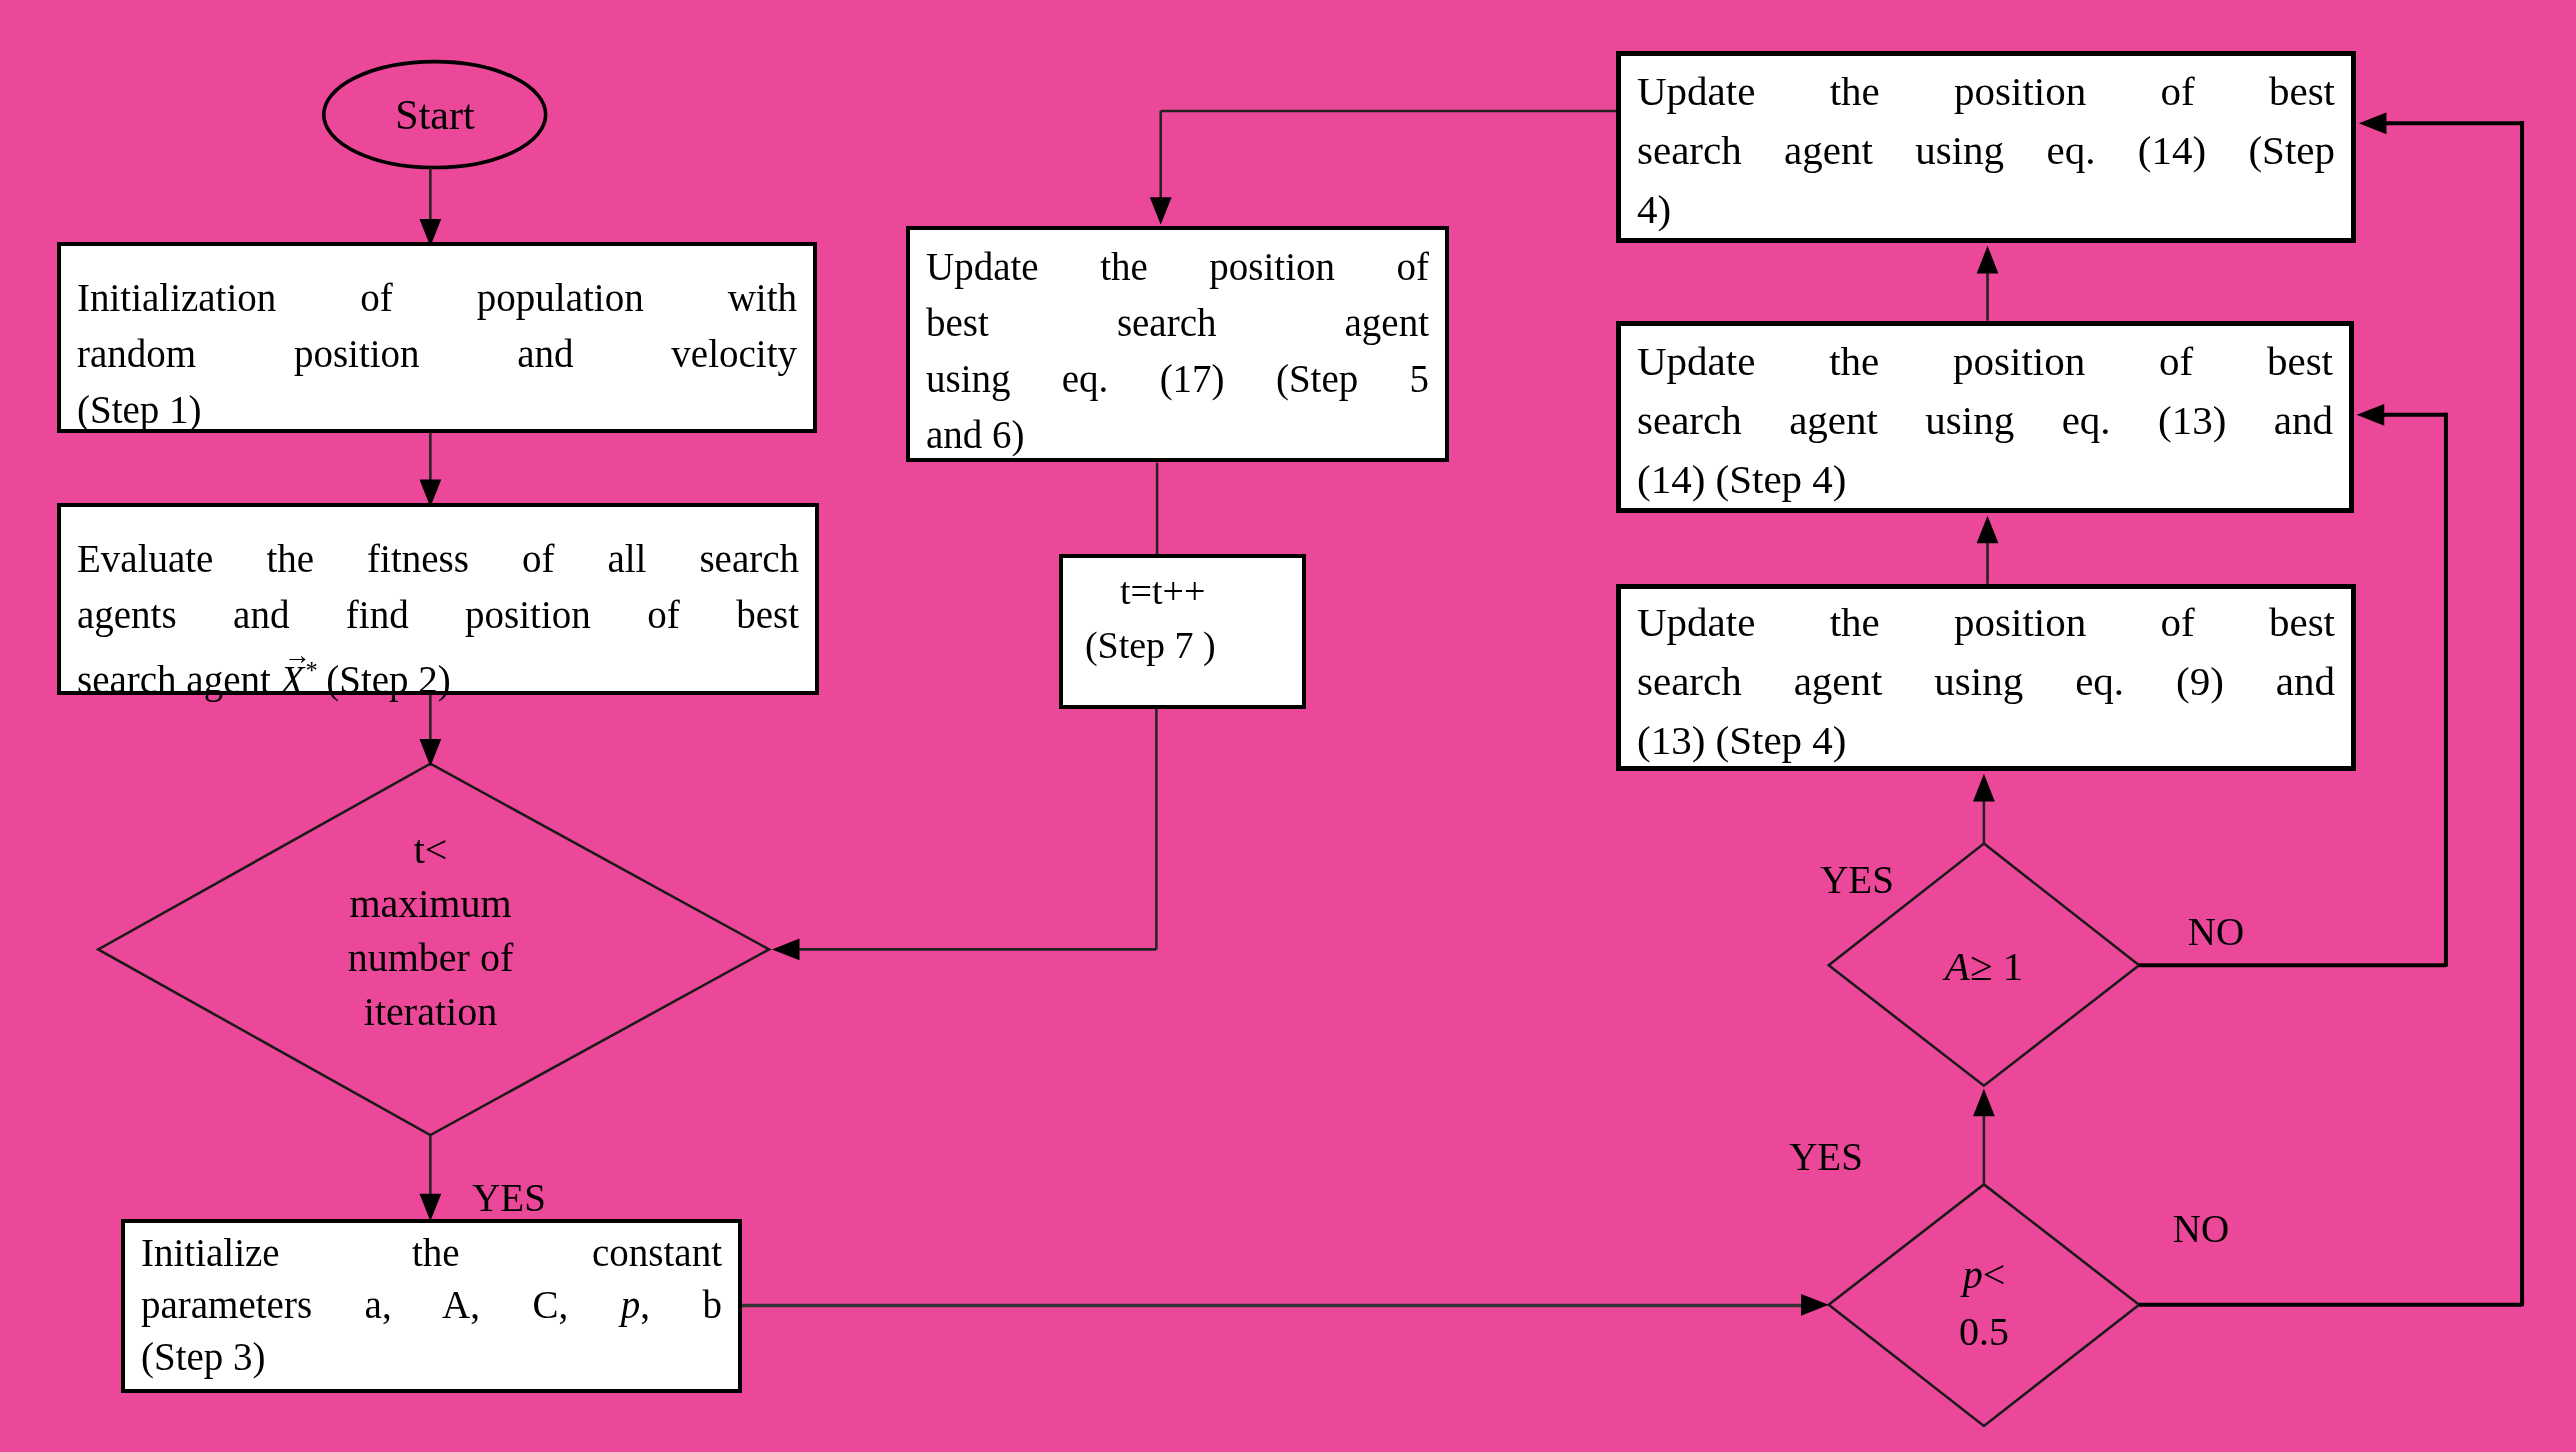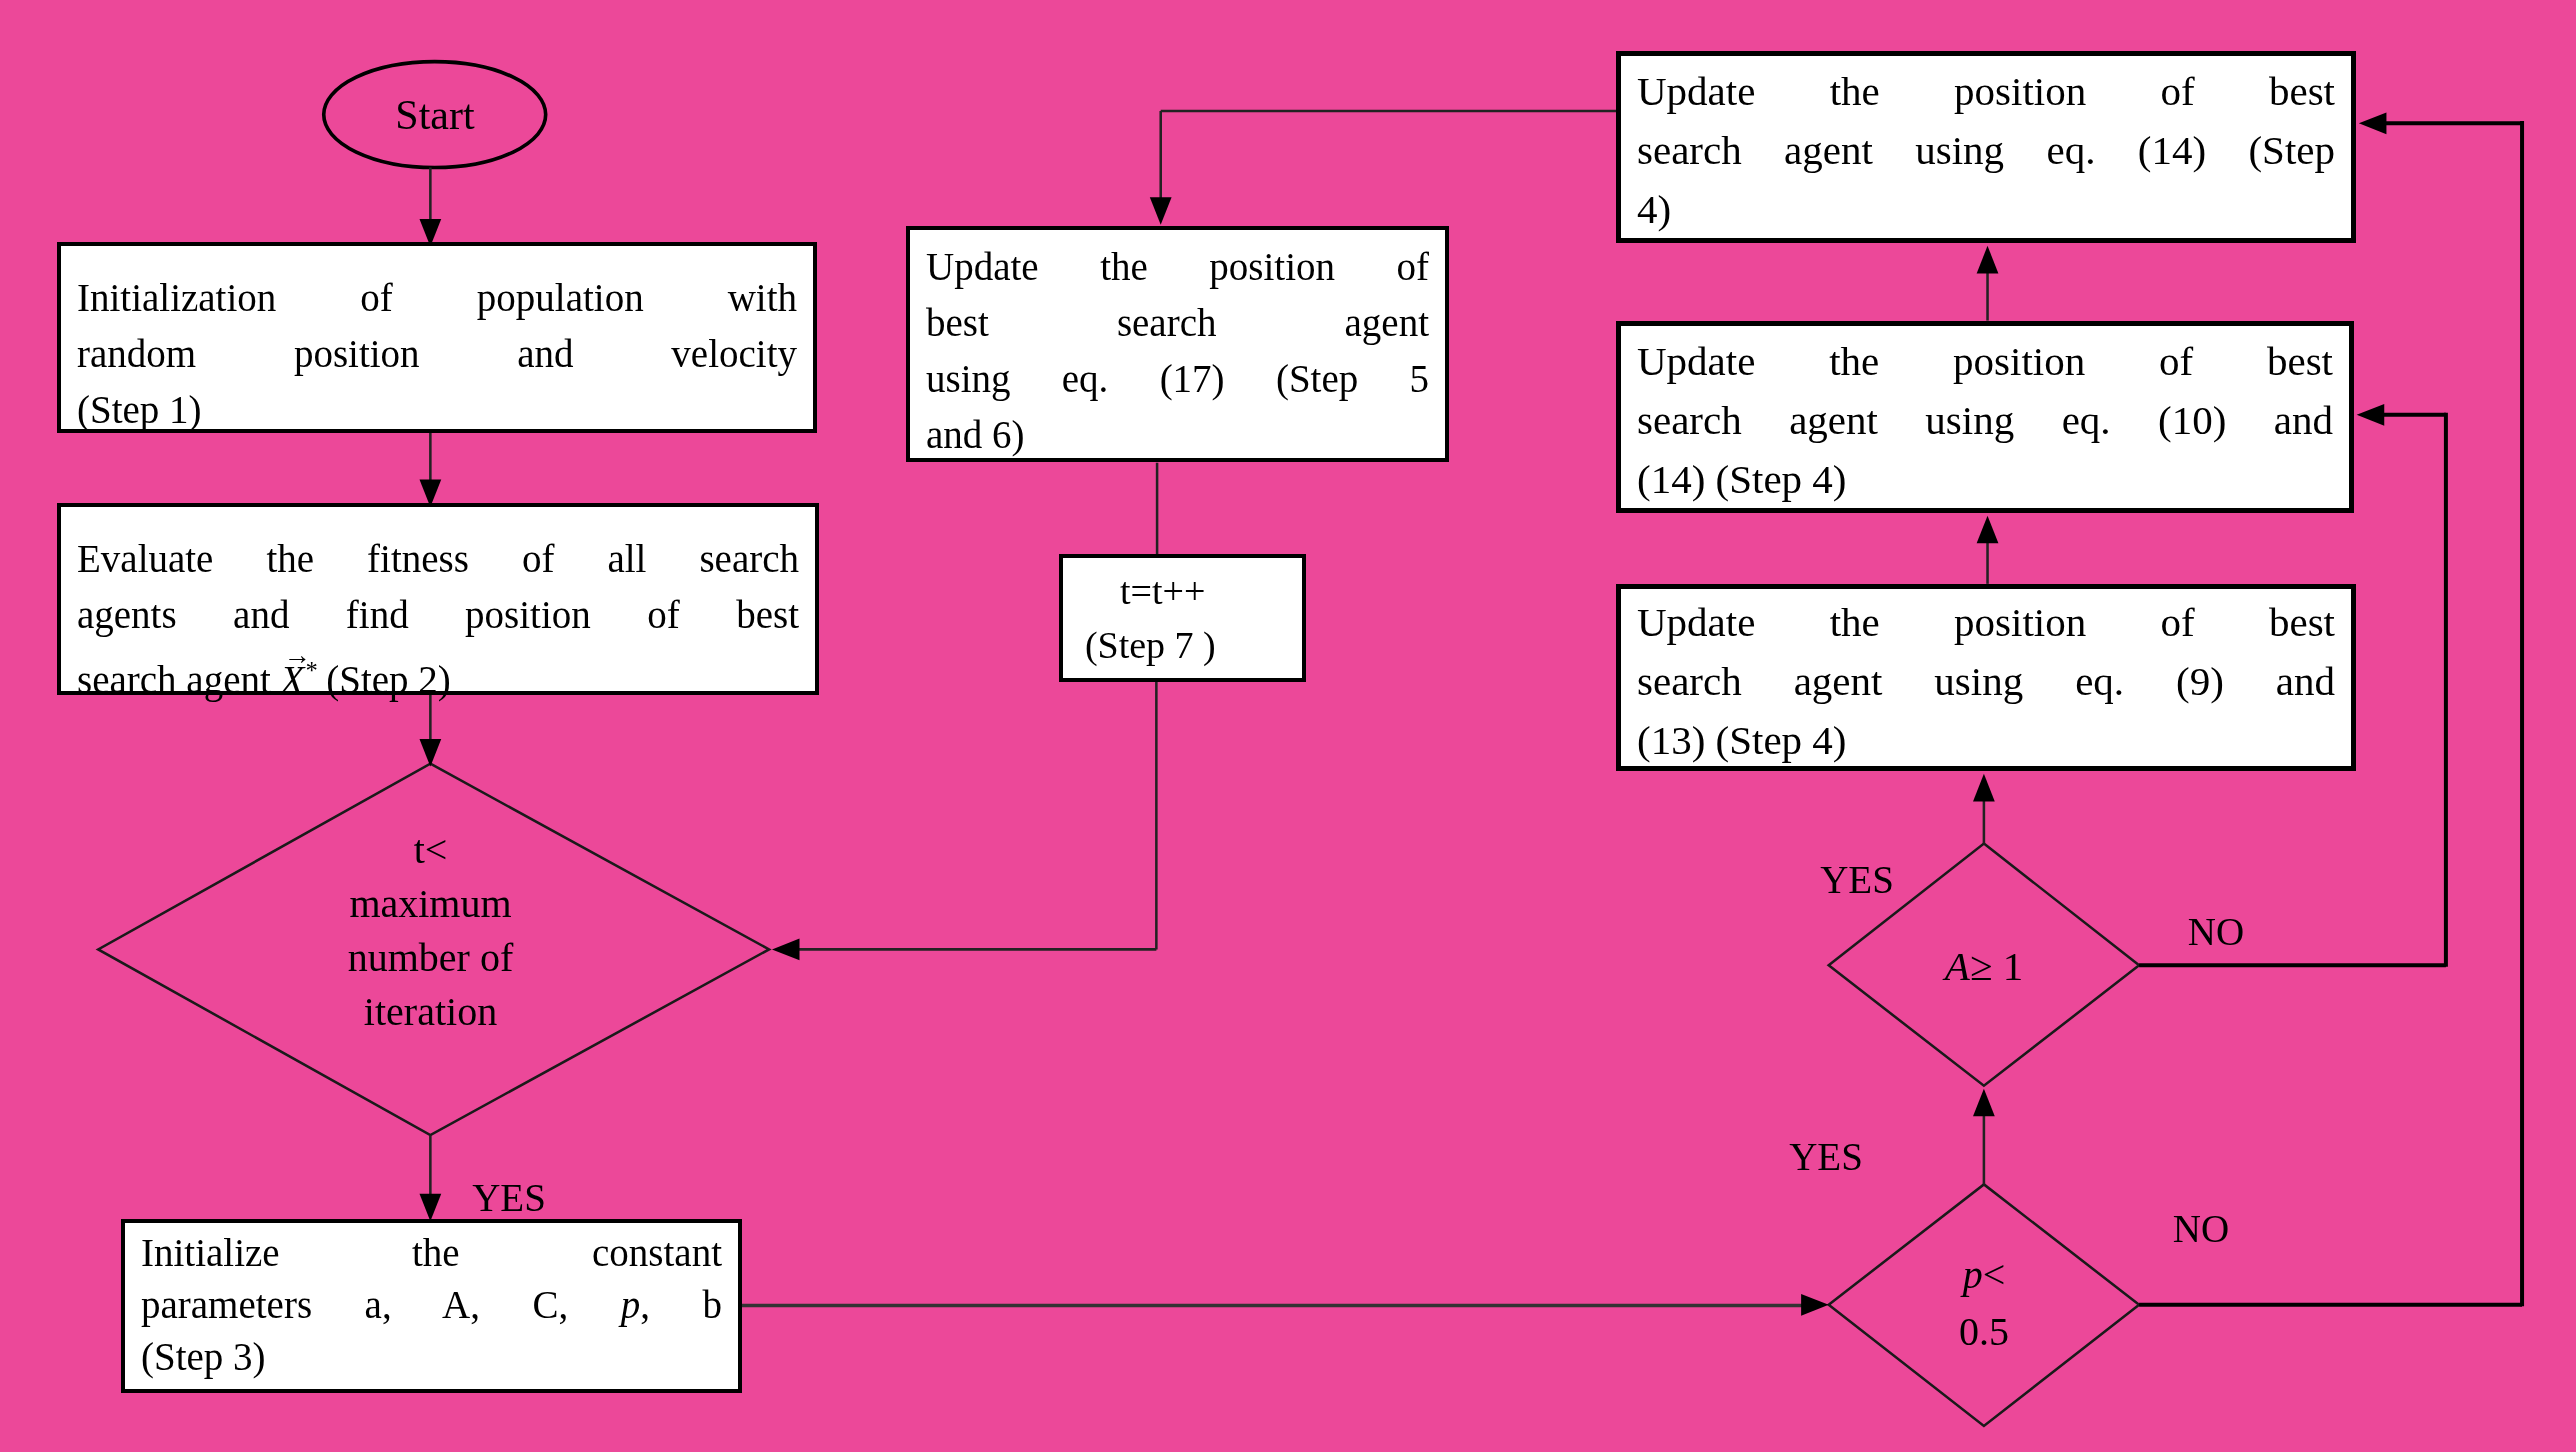--- a/index.html
+++ b/index.html
@@ -109,39 +109,39 @@
 
   <div class="box" style="left:906px;top:226px;width:543px;height:236px">
     <div class="pad lh77" style="padding-top:8.7px;">
       <div class="jline">Update the position of</div>
       <div class="jline">best search agent</div>
       <div class="jline">using eq. (17) (Step 5</div>
       <div class="jline last">and 6)</div>
     </div>
   </div>
 
-  <div class="box" style="left:1059px;top:554px;width:247px;height:128px">
+  <div class="box" style="left:1059px;top:554px;width:247px;height:155px">
     <div style="padding:5.8px 13px;">
       <div class="tline1">t=t++</div>
       <div class="tline2">(Step 7 )</div>
     </div>
   </div>
 
   <div class="box box-thick" style="left:1616px;top:51px;width:740px;height:192px">
     <div class="pad lh80" style="padding-top:5.8px;">
       <div class="jline">Update the position of best</div>
       <div class="jline">search agent using eq. (14) (Step</div>
       <div class="jline last">4)</div>
     </div>
   </div>
 
   <div class="box box-thick" style="left:1616px;top:321px;width:738px;height:192px">
     <div class="pad lh80" style="padding-top:5.8px;">
       <div class="jline">Update the position of best</div>
-      <div class="jline">search agent using eq. (10) and</div>
+      <div class="jline">search agent using eq. (13) and</div>
       <div class="jline last">(14) (Step 4)</div>
     </div>
   </div>
 
   <div class="box box-thick" style="left:1616px;top:584px;width:740px;height:187px">
     <div class="pad lh80" style="padding-top:4.4px;">
       <div class="jline">Update the position of best</div>
       <div class="jline">search agent using eq. (9) and</div>
       <div class="jline last">(13) (Step 4)</div>
     </div>

